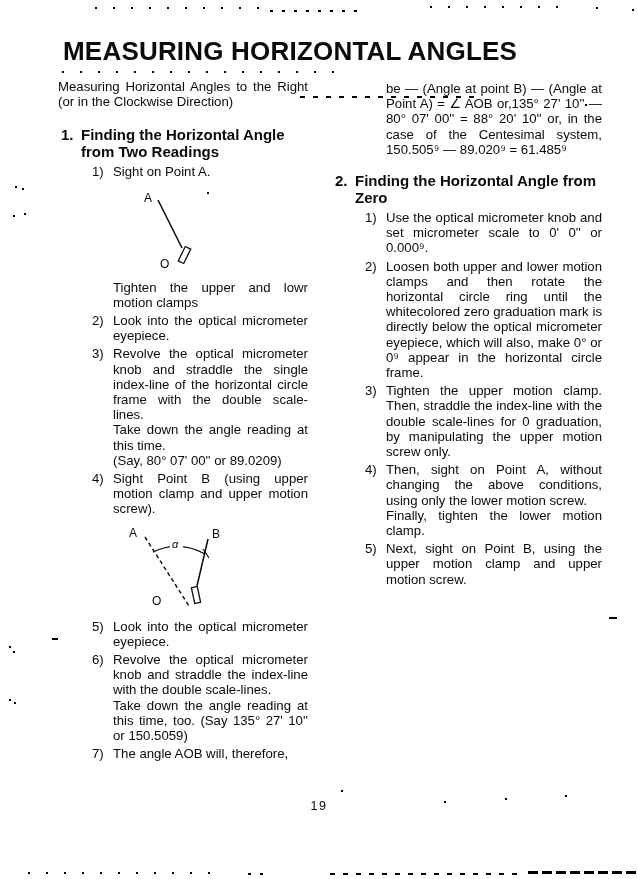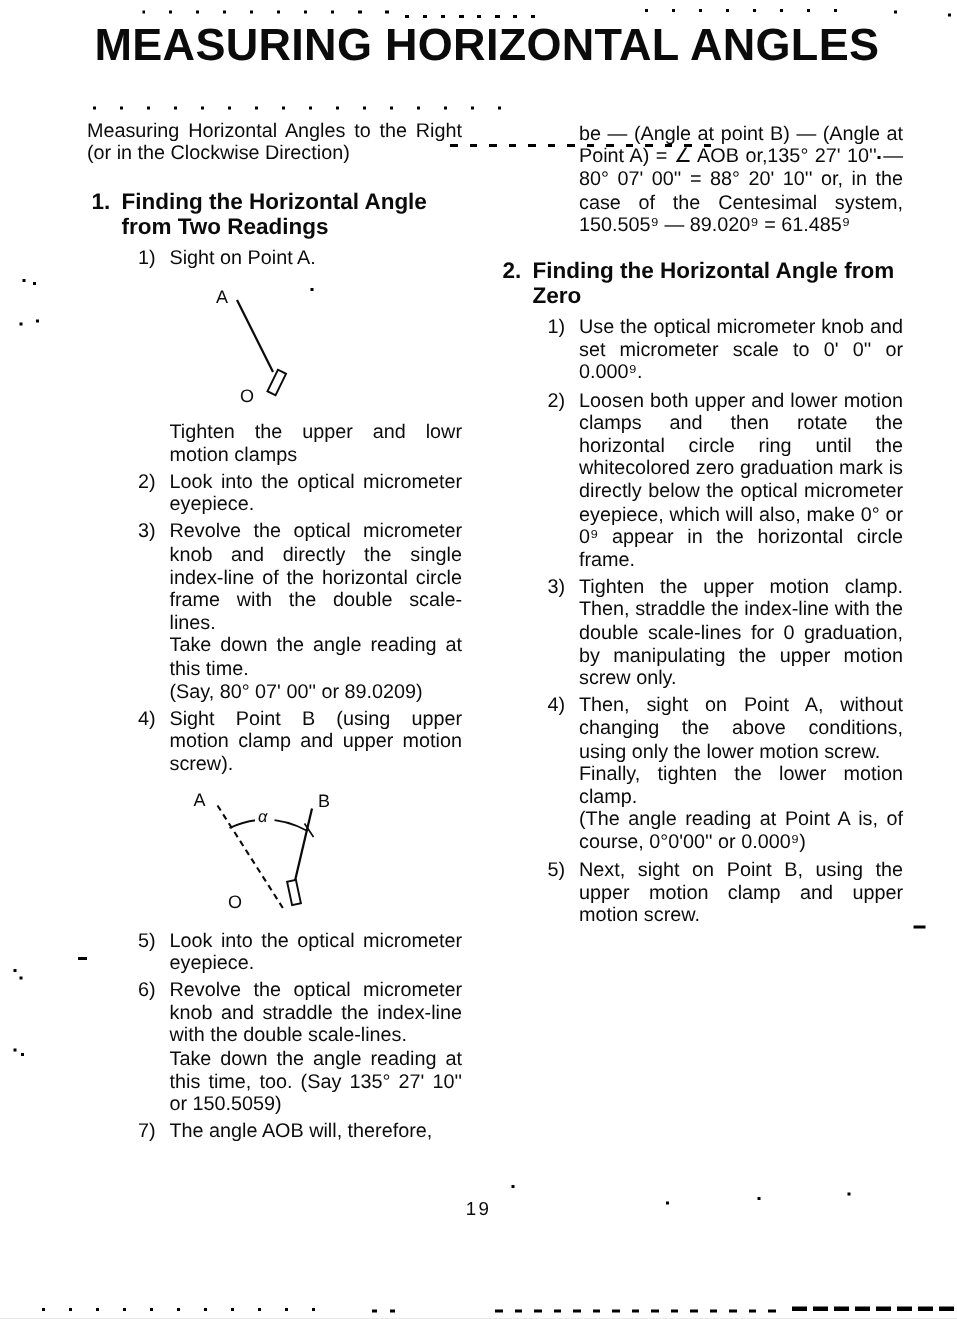--- a/index.html
+++ b/index.html
@@ -2,21 +2,21 @@
 <html><head>
 <meta charset="utf-8">
 <style>
   html,body{margin:0;padding:0;background:#d8d8d8;}
   .page{
     position:relative;width:638px;height:879px;background:#ffffff;
     font-family:"Liberation Sans","DejaVu Sans",sans-serif;color:#0b0b0b;
     overflow:hidden;margin:0 auto;
   }
   .title{
-    position:absolute;left:63px;top:14px;font-size:30px;font-weight:bold;
+    position:absolute;left:63px;top:36px;font-size:26px;font-weight:bold;
     letter-spacing:0.2px;white-space:nowrap;
   }
   .col{position:absolute;font-size:13.2px;line-height:15.2px;}
   .col-left{left:58px;top:79px;width:250px;}
   .col-right{left:332px;top:81px;width:270px;}
   p{margin:0;}
   .intro{margin-bottom:17px;text-align:justify;}
   .sec{display:flex;font-weight:bold;font-size:15px;line-height:17px;margin-bottom:4px;}
   .sec .n{flex:0 0 20px;padding-left:3px;}
   .sec .t{flex:1;}
@@ -80,21 +80,21 @@
     <div class="li">
       <span class="n">2)</span>
       <span class="t">
           <p>Look into the optical micrometer eyepiece.</p>
         </span>
     </div>
 
     <div class="li">
       <span class="n">3)</span>
       <span class="t">
-        <p>Revolve the optical micrometer knob and directly the single index-line of the horizontal circle frame with the double scale-lines.</p>
+        <p>Revolve the optical micrometer knob and straddle the single index-line of the horizontal circle frame with the double scale-lines.</p>
         <p>Take down the angle reading at this time.</p>
         <p>(Say, 80° 07' 00'' or 89.0209)</p>
       </span>
     </div>
 
     <div class="li">
       <span class="n">4)</span>
       <span class="t">
           <p>Sight Point B (using upper motion clamp and upper motion screw).</p>
         </span>
@@ -167,21 +167,20 @@
       <span class="t">
           <p>Tighten the upper motion clamp. Then, straddle the index-line with the double scale-lines for 0 graduation, by manipulating the upper motion screw only.</p>
         </span>
     </div>
 
     <div class="li" style="padding-left:33px;">
       <span class="n">4)</span>
       <span class="t">
         <p>Then, sight on Point A, without changing the above conditions, using only the lower motion screw.</p>
         <p>Finally, tighten the lower motion clamp.</p>
-        <p>(The angle reading at Point A is, of course, 0°0'00'' or 0.000⁹)</p>
       </span>
     </div>
 
     <div class="li" style="padding-left:33px;">
       <span class="n">5)</span>
       <span class="t">
         <p>Next, sight on Point B, using the upper motion clamp and upper motion screw.</p>
       </span>
     </div>
   </div>

